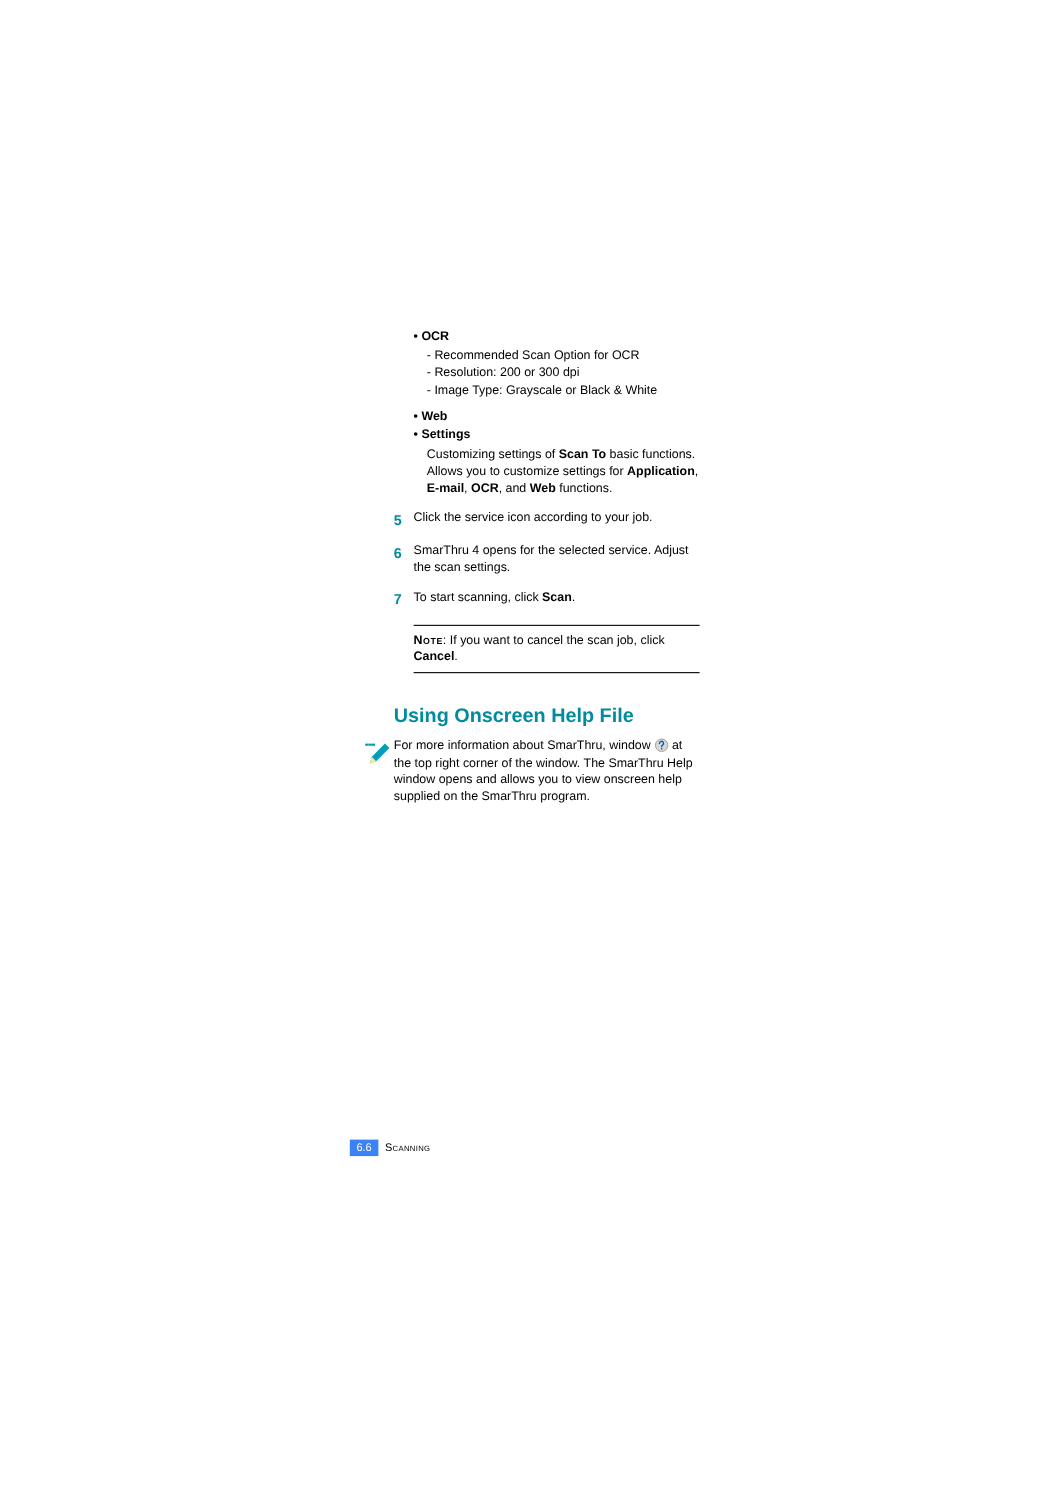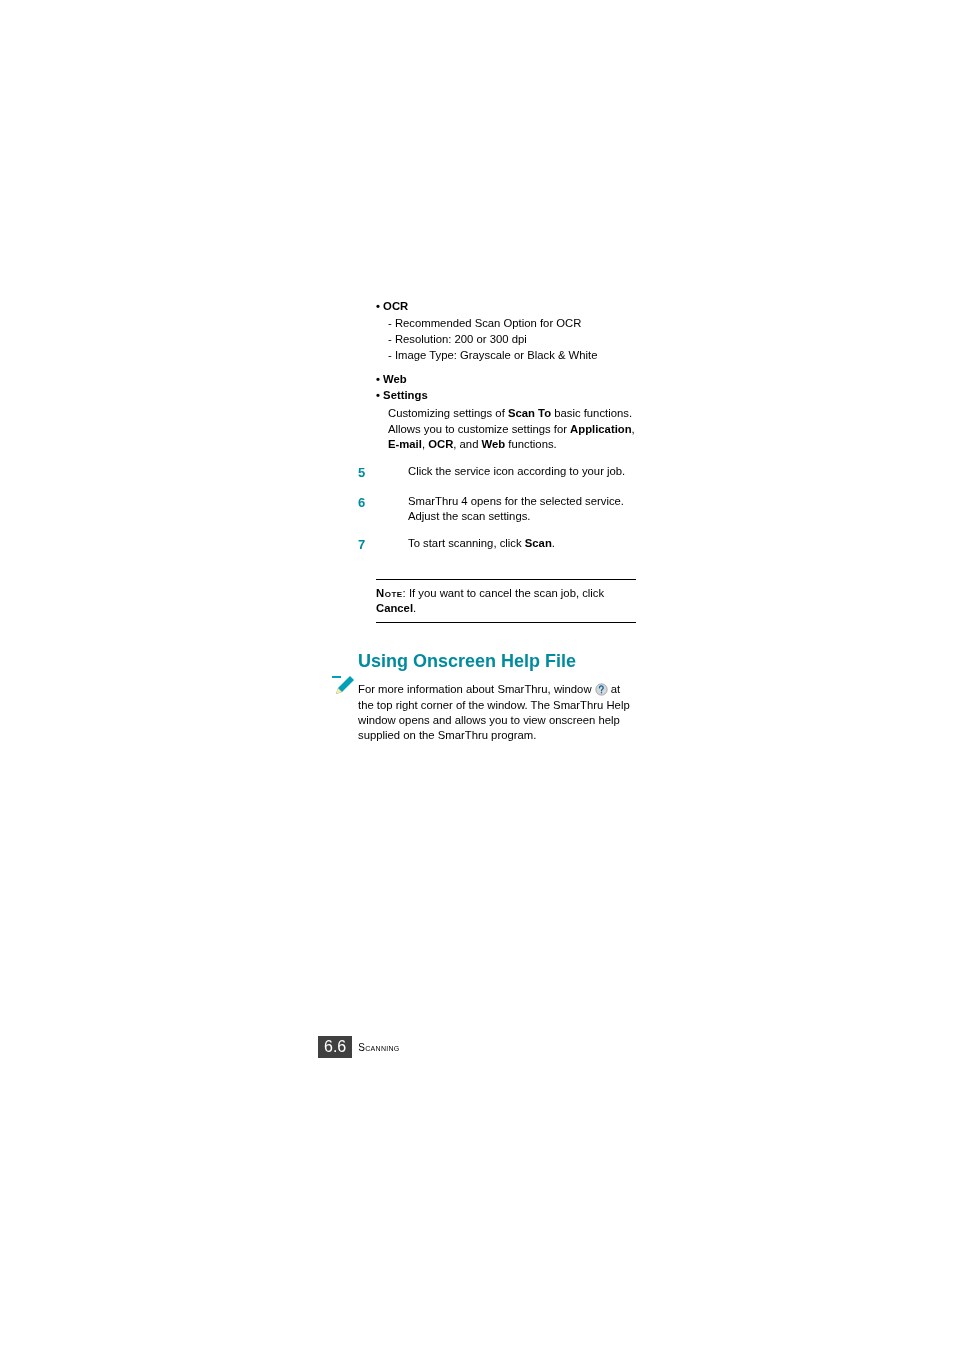--- a/index.html
+++ b/index.html
@@ -43,27 +43,27 @@
     line-height: 1.35;
   }
   .step-num {
     color: #008b9e;
     font-weight: bold;
     font-size: 13px;
     width: 18px;
     flex-shrink: 0;
     margin-left: -18px;
   }
-  .step-text { flex: 1; margin-left: 32px; }
+  .step-text { flex: 1; }
   .steps-wrap { margin-left: 0px; }
   .note-block {
     border-top: 1px solid #000;
     border-bottom: 1px solid #000;
     padding: 6px 0 6px 0;
-    margin-top: 25px;
+    margin-top: 14px;
     margin-left: 0px;
     line-height: 1.35;
   }
   .note-small-caps {
     font-weight: bold;
     font-variant: small-caps;
     letter-spacing: 0.5px;
   }
   .note-icon {
     position: absolute;
@@ -95,23 +95,23 @@
   }
   .help-icon svg { display: block; }
   .footer {
     position: absolute;
     left: 318px;
     top: 1036px;
     display: flex;
     align-items: center;
   }
   .footer-badge {
-    background: #404040;
+    background: #3b82f6;
     color: #fff;
-    font-size: 16px;
+    font-size: 10px;
     padding: 2px 6px;
     margin-right: 6px;
     font-weight: normal;
   }
   .footer-label {
     font-size: 10px;
     font-variant: small-caps;
     letter-spacing: 0.3px;
   }
   .bold { font-weight: bold; }

